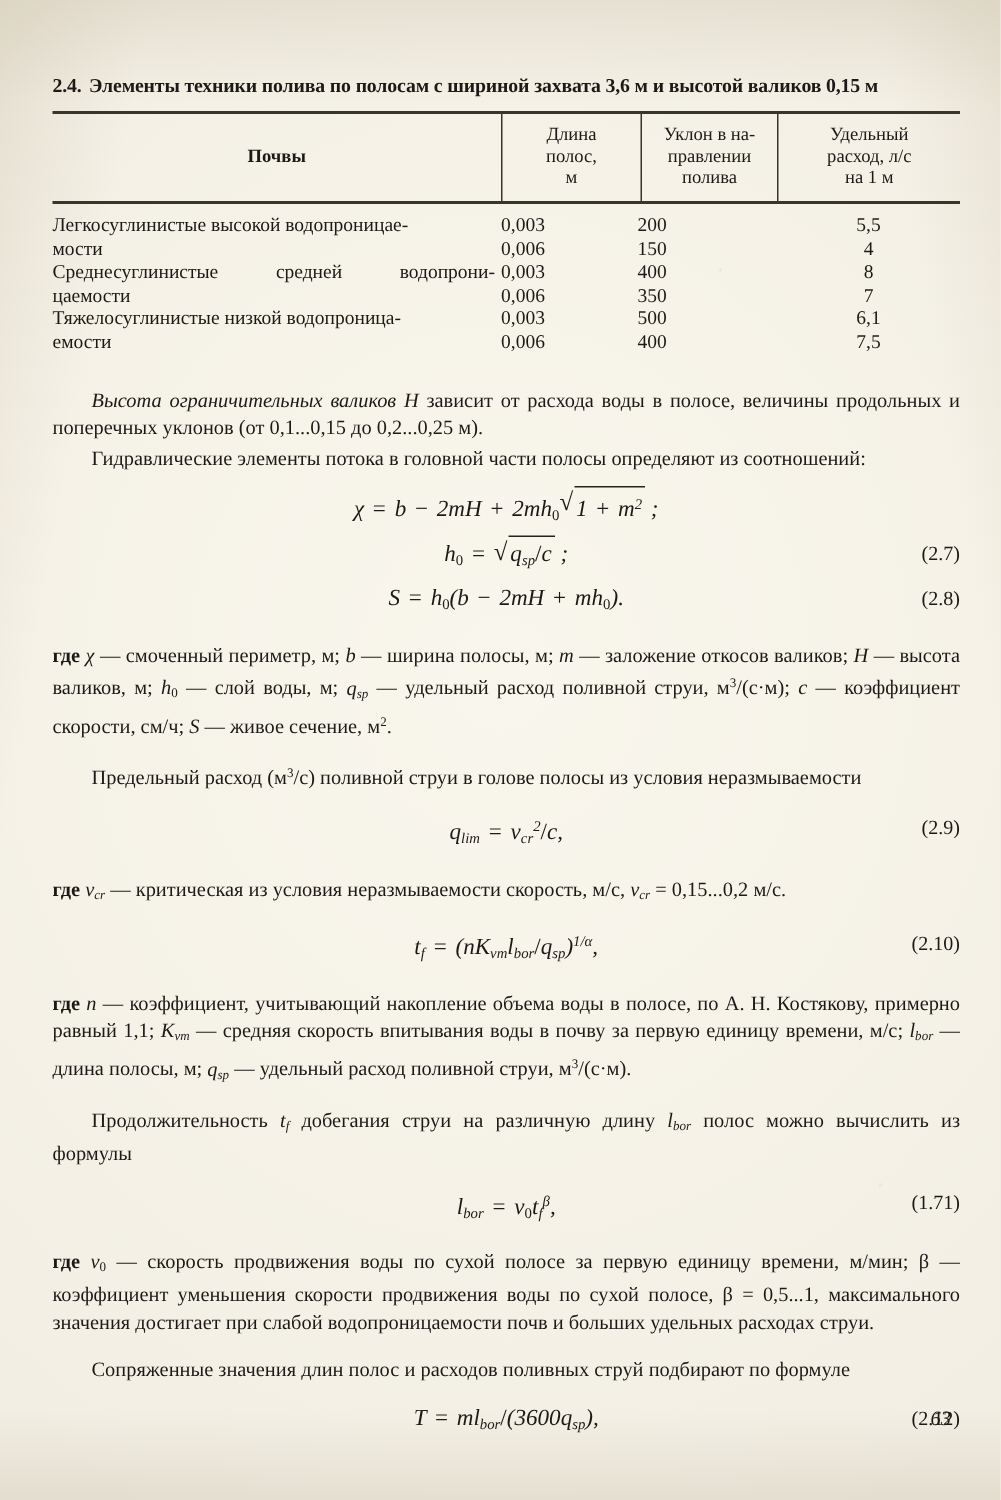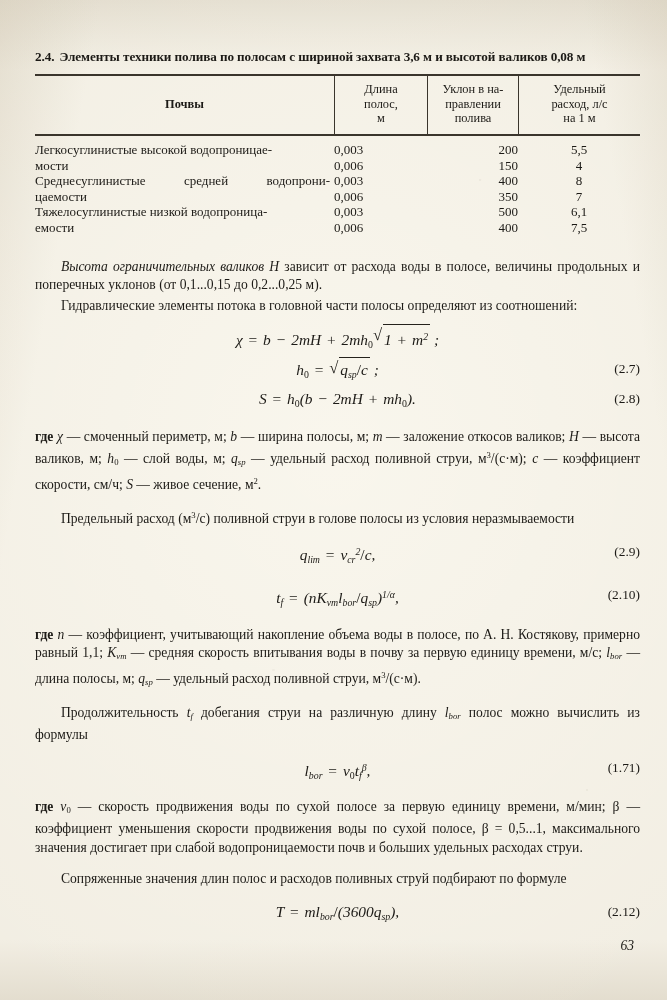--- a/index.html
+++ b/index.html
@@ -92,21 +92,21 @@
     font-size: 13px;
     line-height: 15.6px;
     height: 15.6px;
   }
   .td-soil   { width: 299px; text-align: left; padding-right: 4px; box-sizing: border-box;}
   .td-soil.just {
     text-align: justify;
     text-align-last: justify;
   }
   .td-slope  { width: 91px;  }
-  .td-length { width: 93px;  text-align: right; }
+  .td-length { width: 93px;  text-align: left; }
   .td-rate   { width: 122px; text-align: center; }
 
   
   .para {
     font-size: 13.6px;
     line-height: 18.6px;
     text-align: justify;
     width: 605px;
     margin-top: 11px;
   }
@@ -198,21 +198,21 @@
 </style>
 </head>
 <body>
 
 <div class="paper"></div>
 
 <div class="page">
   <div class="content">
 
     <div class="tbl-caption">
-      <span class="num">2.4.</span><span>Элементы техники полива по полосам с шириной захвата 3,6 м и высотой валиков 0,08 м</span>
+      <span class="num">2.4.</span><span>Элементы техники полива по полосам с шириной захвата 3,6 м и высотой валиков 0,15 м</span>
     </div>
 
     <div class="tbl">
       <div class="rule-top"></div>
 
       <div class="thead">
         <div class="th th-soils">
           <span>Почвы</span>
         </div>
         <div class="th th-length">
@@ -312,20 +312,23 @@
       Предельный расход (м<sup>3</sup>/с) поливной струи в голове полосы из условия неразмываемости
     </div>
 
     <div class="formula-block" style="margin-top:12px;">
       <div class="frow">
         <span class="expr">q<sub>lim</sub> <span class="op">=</span> v<sub>cr</sub><sup>2</sup><span class="frac-slash">/</span>c,</span>
         <span class="eqno">(2.9)</span>
       </div>
     </div>
 
+    <div class="para" style="margin-top:12px;">
+      <span class="lead-bold">где</span> <i>v<sub>cr</sub></i> — критическая из условия неразмываемости скорость, м/с, <i>v<sub>cr</sub></i> = 0,15...0,2 м/с.
+    </div>
 
 
     <div class="formula-block" style="margin-top:11px;">
       <div class="frow">
         <span class="expr">t<sub>f</sub> <span class="op">=</span> (nK<sub>vm</sub>l<sub>bor</sub><span class="frac-slash">/</span>q<sub>sp</sub>)<sup>1/α</sup>,</span>
         <span class="eqno">(2.10)</span>
       </div>
     </div>
 
     <div class="para" style="margin-top:11px;">

